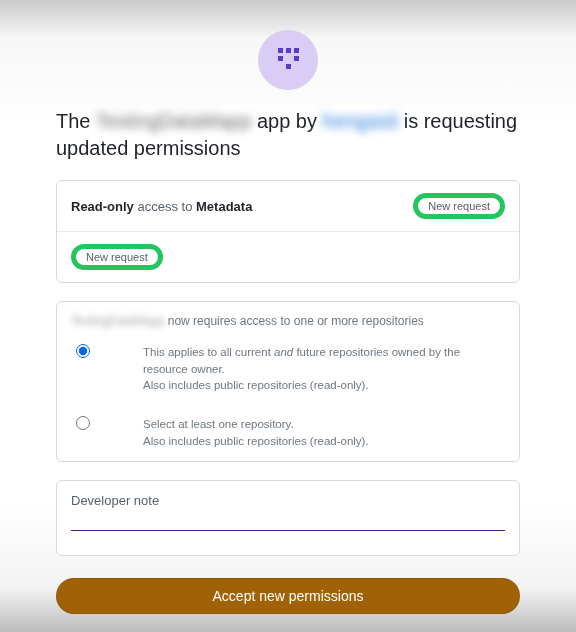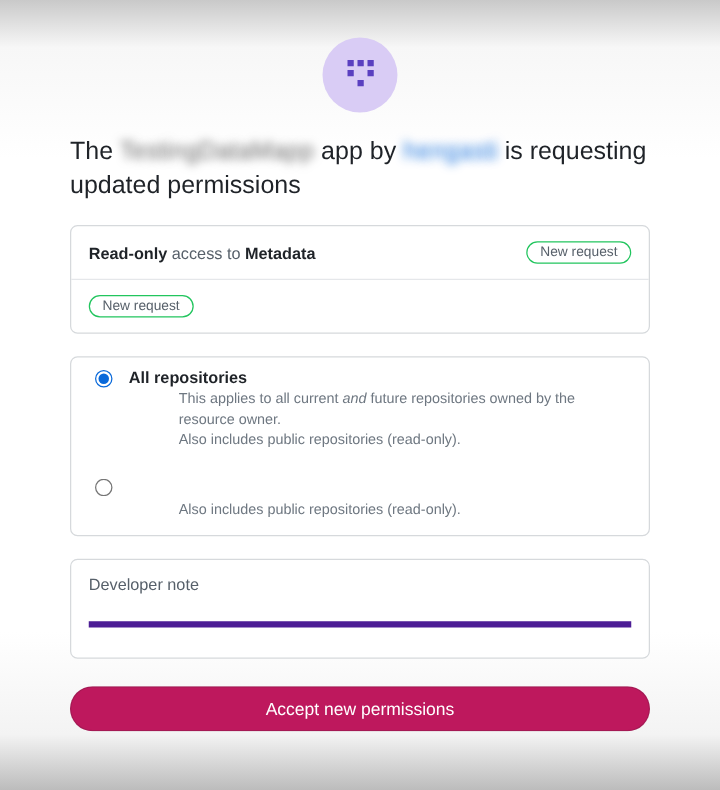--- a/index.html
+++ b/index.html
@@ -29,34 +29,34 @@
   .panel {
     width:100%;
     border:1px solid #d6d9dc; border-radius:6px; background:#fff;
     margin-bottom:18px;
   }
   .row { padding:12px 14px; display:flex; align-items:center; justify-content:space-between; }
   .row + .row { border-top:1px solid #e5e7ea; }
   .row-text { font-size:13px; color:#57606a; }
   .row-text b { color:#1f2328; font-weight:600; }
   .pill {
-    font-size:11px; color:#57606a; border:1px solid #22c55e; border-radius:999px;
+    font-size:11px; color:#57606a; border:5px solid #22c55e; border-radius:999px;
     padding:2px 10px; background:#fff;
   }
   .repo-intro { font-size:12px; color:#6e7781; padding:12px 14px 6px 14px; }
   .opt { display:flex; gap:10px; padding:8px 14px 12px 14px; }
   .opt input[type=radio]{ margin-top:2px; accent-color:#0969da; width:14px; height:14px; flex:0 0 14px; }
   .opt-body { flex:1; }
   .opt-title { font-size:13px; font-weight:600; color:#1f2328; }
   .opt-desc { font-size:11.5px; color:#6e7781; line-height:1.45; margin-top:2px;margin-left:40px; }
   .opt-desc em { font-style:italic; }
   .devnote-panel { padding:12px 14px 24px 14px; }
-  .devnote { font-size:13px; color:#57606a; border-bottom:5px solid #4c1d95; padding-bottom:22px;}
+  .devnote { font-size:13px; color:#57606a; border-bottom:1px solid #4c1d95; padding-bottom:22px;}
   .accept-btn {
-    width:100%; background:#be185d; color:#fff; border:1px solid rgba(27,31,36,0.15);
+    width:100%; background:#a16207; color:#fff; border:1px solid rgba(27,31,36,0.15);
     border-radius:18px; padding:9px 0; font-size:14px; font-weight:500; cursor:pointer;
     margin-top:4px;
   }
   .stretch { width:100%; }
 </style>
 </head>
 <body>
 
 <div class="container">
 
@@ -89,37 +89,40 @@
         <b>Metadata</b>
       </div>
       <div class="pill">New request</div>
     </div>
     <div class="row">
       <div class="pill">New request</div>
     </div>
   </div>
 
   <div class="panel stretch">
+    <div class="repo-intro">
+      <span class="blur-small">TestingDataMapp</span>
+      <span>now requires access to one or more repositories</span>
+    </div>
 
     <label class="opt">
       <input type="radio" name="repo" checked="" style="">
       <div class="opt-body">
-        <div class="opt-title">All repositories</div>
         <div class="opt-desc">
           <span>This applies to all current </span><em>and</em><span> future repositories owned by the resource owner.</span><br>
           <span>Also includes public repositories (read-only).</span>
         </div>
       </div>
     </label>
 
     <label class="opt">
       <input type="radio" name="repo" style="">
       <div class="opt-body">
         <div class="opt-desc">
-          <br>
+          <span>Select at least one repository.</span><br>
           <span>Also includes public repositories (read-only).</span>
         </div>
       </div>
     </label>
   </div>
 
   <div class="panel stretch devnote-panel">
     <div class="devnote">Developer note</div>
   </div>
 

